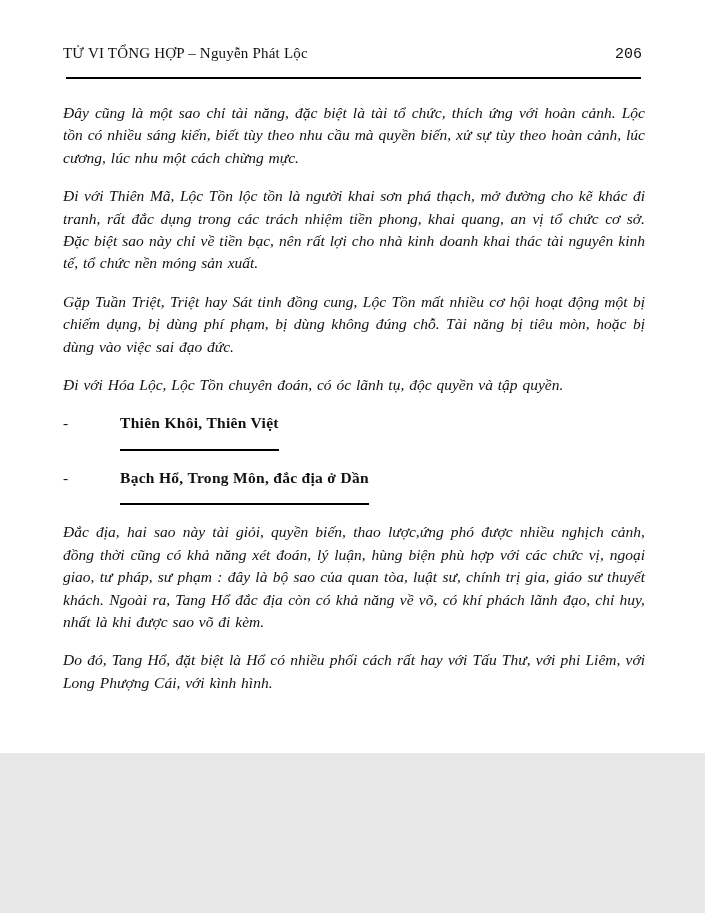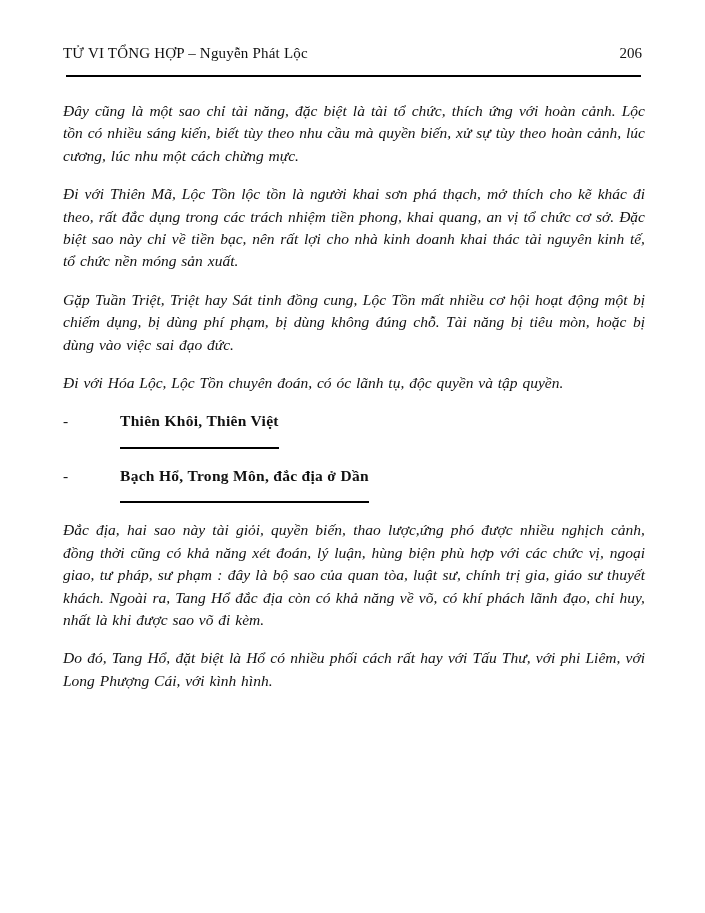--- a/index.html
+++ b/index.html
@@ -3,21 +3,21 @@
 <meta charset="utf-8">
 <style>
   html, body {
     margin: 0;
     padding: 0;
     background: #e8e8e8;
   }
   .page {
     position: relative;
     width: 705px;
-    height: 913px;
+    height: 753px;
     margin: 0 auto;
     background: #ffffff;
     font-family: "Liberation Serif", "DejaVu Serif", serif;
     color: #111111;
     box-sizing: border-box;
     overflow: hidden;
   }
   .page-header {
     display: flex;
     justify-content: space-between;
@@ -25,20 +25,21 @@
     margin: 44px 63px 0 63px;
     font-size: 15px;
     line-height: 18px;
     white-space: nowrap;
   }
   .book-title {
     letter-spacing: 0.2px;
   }
   .page-number {
     text-align: left;
+    font-family: Liberation Mono, monospace;
   }
   .header-rule {
     height: 2px;
     background: #000000;
     margin: 13px 64px 0 66px;
   }
   .content {
     margin: 23px 60px 0 63px;
     font-size: 15.5px;
     line-height: 22.4px;
@@ -74,21 +75,21 @@
     <span class="book-title">TỬ VI TỔNG HỢP – Nguyễn Phát Lộc</span>
     <span class="page-number">206</span>
   </div>
 
   <div class="header-rule"></div>
 
   <div class="content">
 
     <p class="para">Đây cũng là một sao chỉ tài năng, đặc biệt là tài tổ chức, thích ứng với hoàn cảnh. Lộc tồn có nhiều sáng kiến, biết tùy theo nhu cầu mà quyền biến, xử sự tùy theo hoàn cảnh, lúc cương, lúc nhu một cách chừng mực.</p>
 
-    <p class="para">Đi với Thiên Mã, Lộc Tồn lộc tồn là người khai sơn phá thạch, mở thích cho kẽ khác đi theo, rất đắc dụng trong các trách nhiệm tiền phong, khai quang, an vị tổ chức cơ sở. Đặc biệt sao này chỉ về tiền bạc, nên rất lợi cho nhà kinh doanh khai thác tài nguyên kinh tế, tổ chức nền móng sản xuất.</p>
+    <p class="para">Đi với Thiên Mã, Lộc Tồn lộc tồn là người khai sơn phá thạch, mở đường cho kẽ khác đi tranh, rất đắc dụng trong các trách nhiệm tiền phong, khai quang, an vị tổ chức cơ sở. Đặc biệt sao này chỉ về tiền bạc, nên rất lợi cho nhà kinh doanh khai thác tài nguyên kinh tế, tổ chức nền móng sản xuất.</p>
 
     <p class="para">Gặp Tuần Triệt, Triệt hay Sát tinh đồng cung, Lộc Tồn mất nhiều cơ hội hoạt động một bị chiếm dụng, bị dùng phí phạm, bị dùng không đúng chỗ. Tài năng bị tiêu mòn, hoặc bị dùng vào việc sai đạo đức.</p>
 
     <p class="para">Đi với Hóa Lộc, Lộc Tồn chuyên đoán, có óc lãnh tụ, độc quyền và tập quyền.</p>
 
 
     <div class="list-heading">
       <span class="dash">-</span>
       <span class="heading-text">Thiên Khôi, Thiên Việt</span>
     </div>

